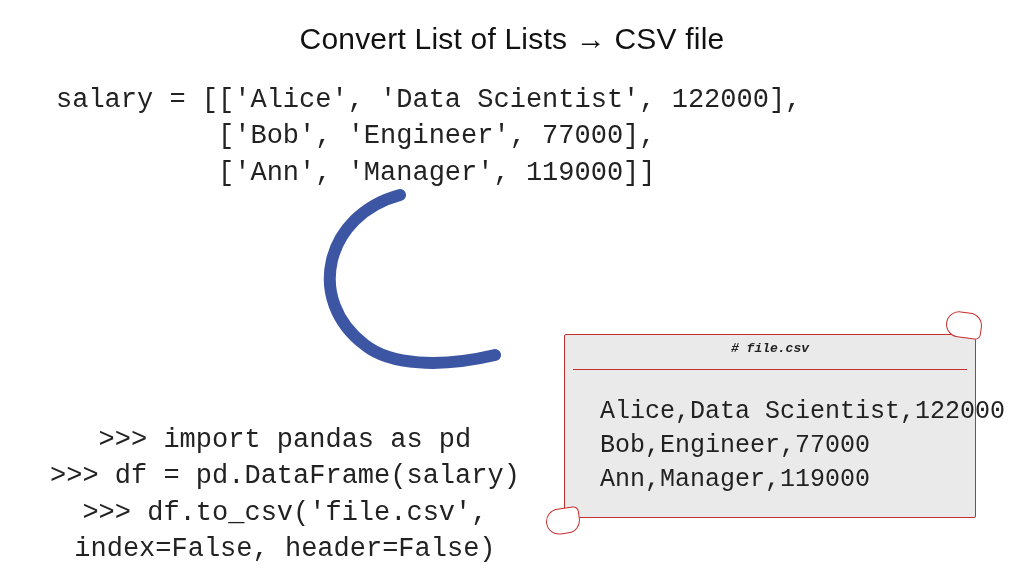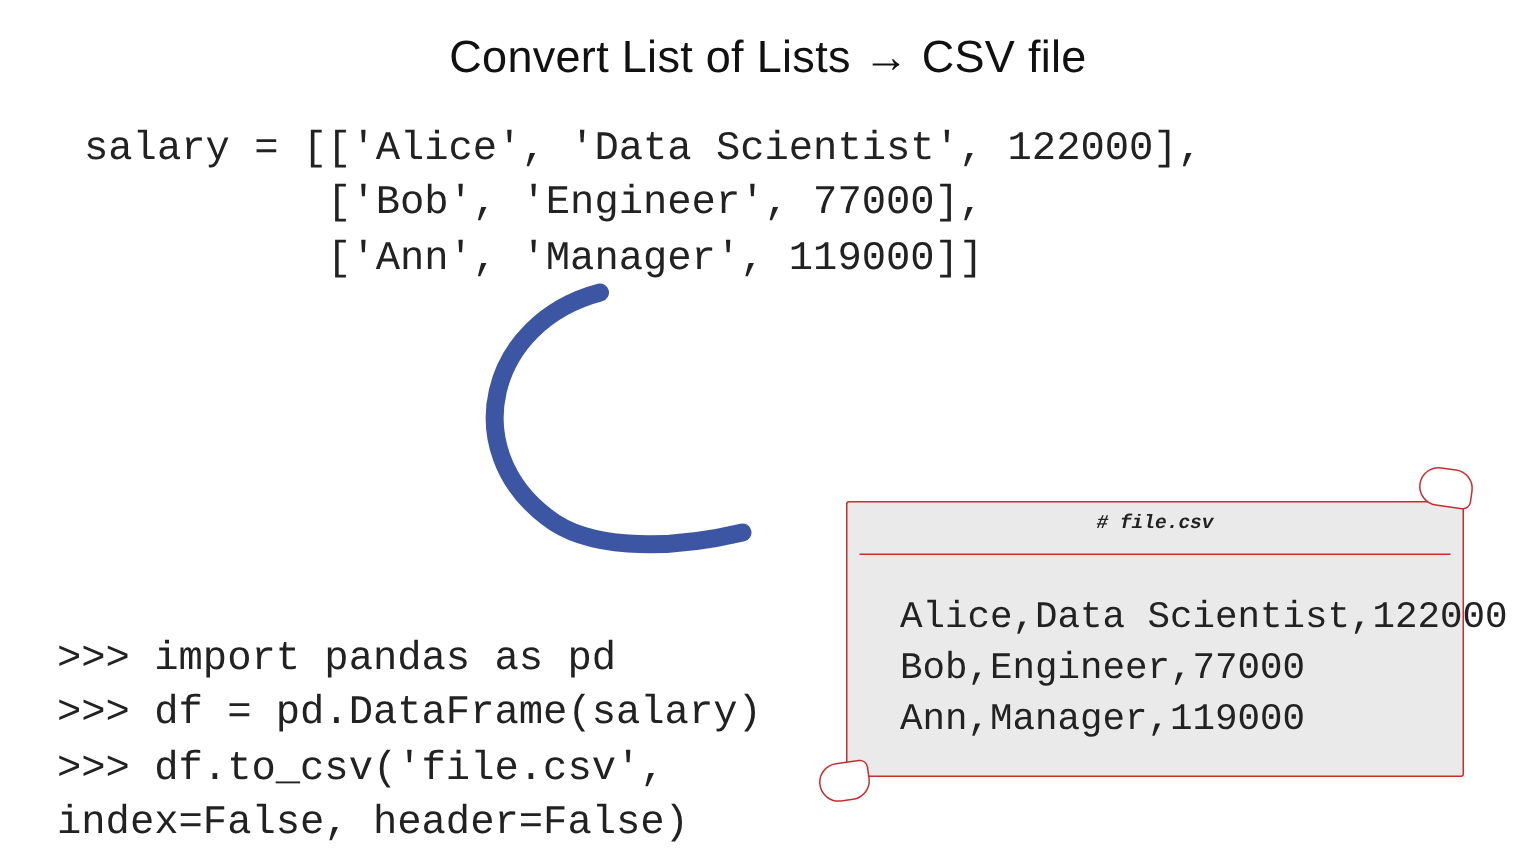--- a/index.html
+++ b/index.html
@@ -2,21 +2,21 @@
 <html><head>
 <meta charset="utf-8">
 <style>
   * { box-sizing: border-box; margin: 0; padding: 0; }
   html, body { width: 1024px; height: 576px; background: #fff; font-family: Arial, sans-serif; overflow: hidden; }
   .stage { position: relative; width: 1024px; height: 576px; }
   .title { position: absolute; top: 22px; left: 0; width: 100%; text-align: center; font-weight: 400; font-size: 30px; color: #111; letter-spacing: 0.2px; }
   .title .arrow-glyph { display: inline-block; }
   .code { font-family: "Courier New", Courier, monospace; font-size: 27px; color: #222; white-space: pre; line-height: 1.35; }
   .src-block { position: absolute; top: 82px; left: 56px; }
-  .repl-block { position: absolute; top: 422px; left: 38px; }
+  .repl-block { position: absolute; top: 422px; left: 50px; text-align: center; }
   .file-panel {
     position: absolute; top: 320px; left: 550px; width: 430px; height: 208px;
   }
   .scroll-body {
     position: absolute; top: 14px; left: 14px; right: 4px; bottom: 10px;
     background: #eaeaea; border: 1px solid #c62f2f; border-radius: 2px;
   }
   .curl-top {
     position: absolute; top: -8px; right: -2px; width: 36px; height: 26px;
     background: #fff; border: 1px solid #c62f2f; border-radius: 14px 14px 6px 14px;

